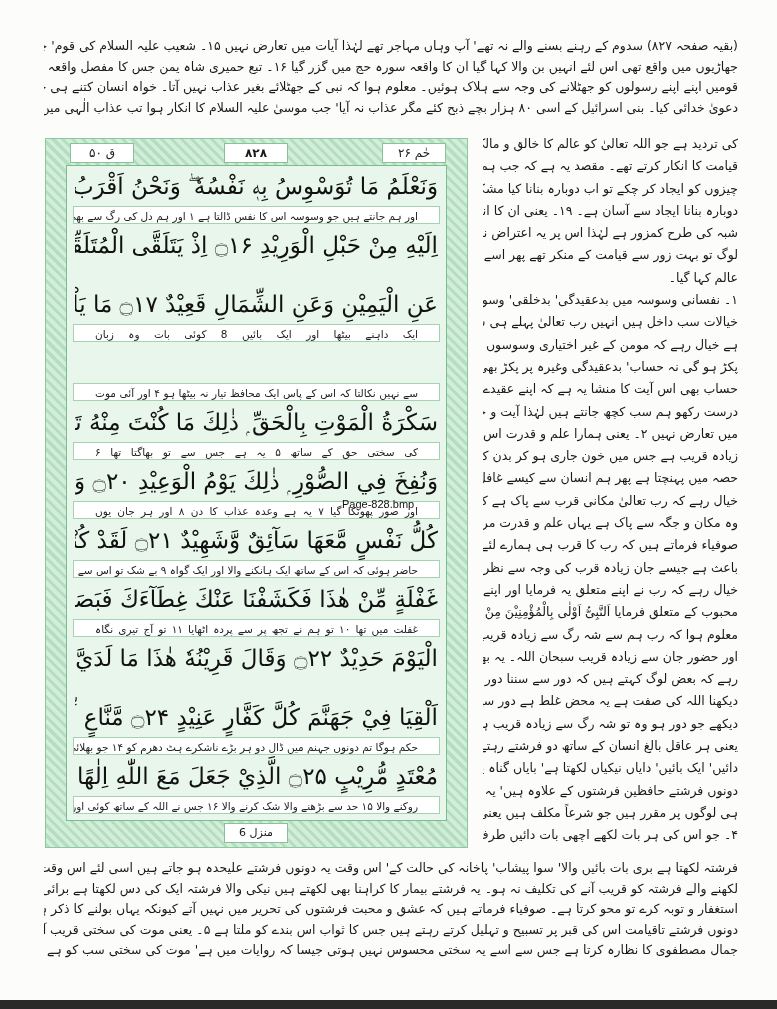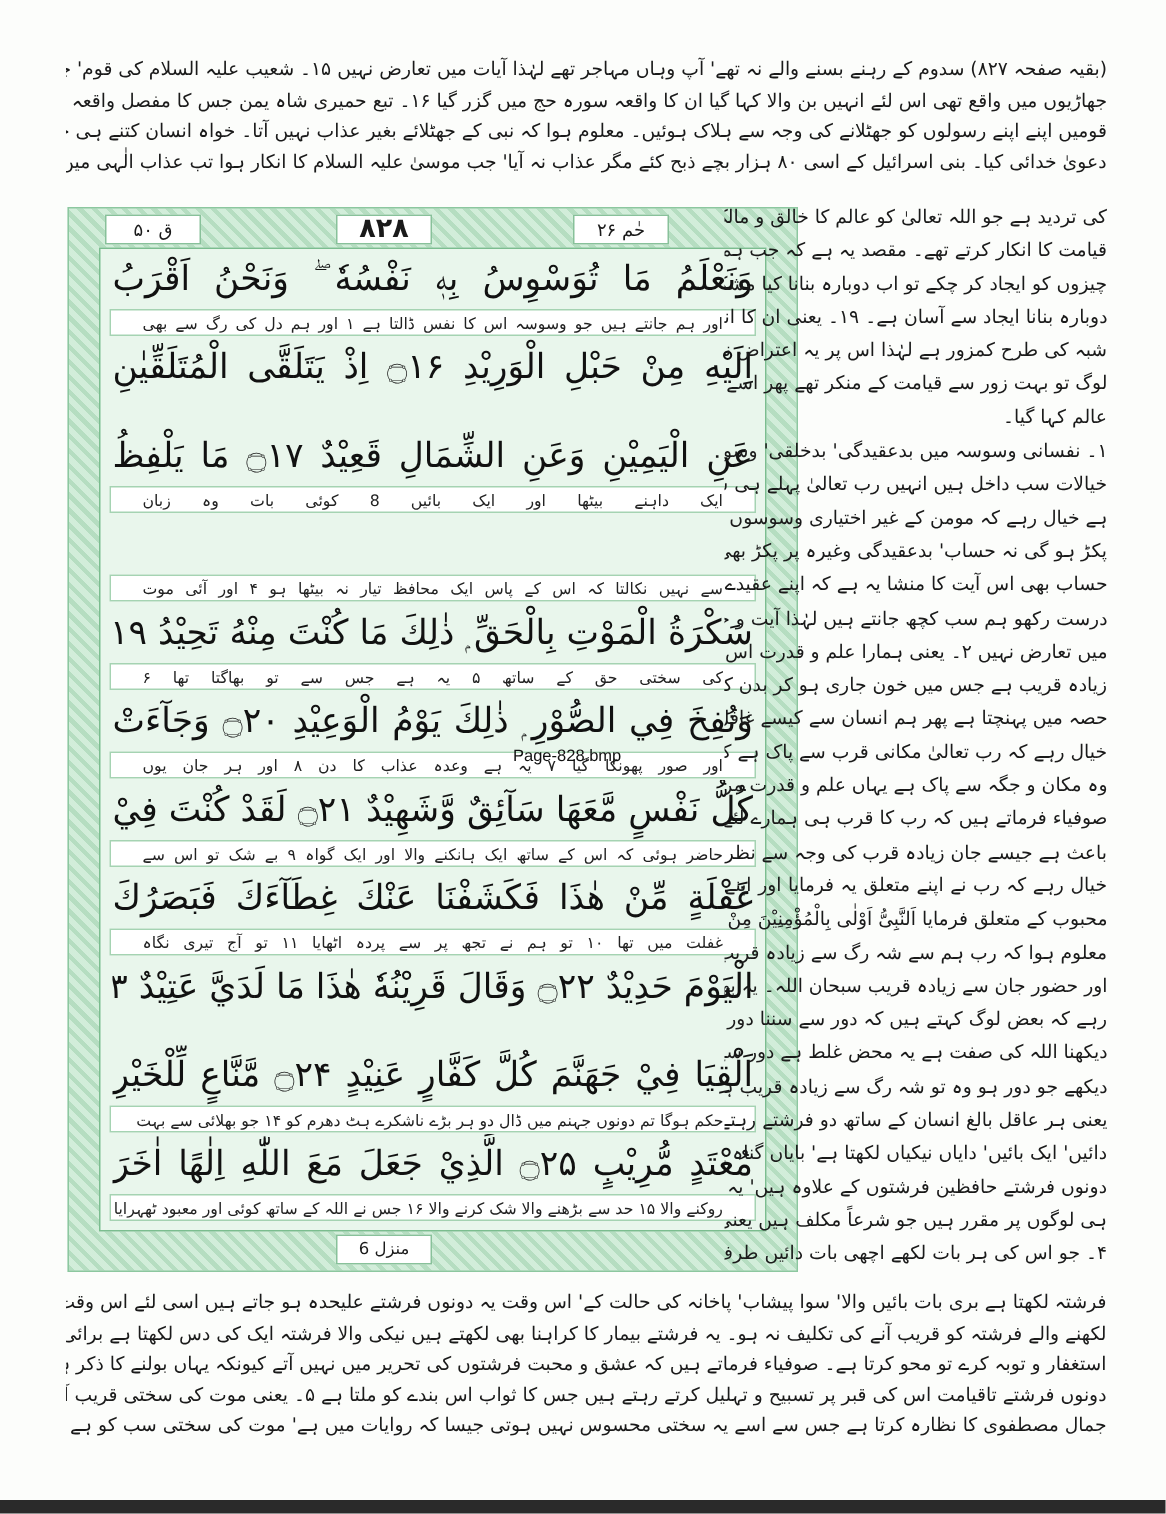--- a/index.html
+++ b/index.html
@@ -17,36 +17,36 @@
   .top-notes .line { display: block; height: 20.5px; white-space: nowrap; overflow: hidden; }
 
   .side-notes { position: absolute; left: 483px; top: 133px; width: 255px; font-size: 12.5px; line-height: 22.3px; }
   .side-notes .line { display: block; height: 22.3px; white-space: nowrap; overflow: hidden; }
 
   .bottom-notes { position: absolute; left: 44px; top: 858px; width: 694px; font-size: 12.5px; line-height: 20.5px; }
   .bottom-notes .line { display: block; height: 20.5px; white-space: nowrap; overflow: hidden; }
 
   
   .panel {
-    position: absolute; left: 45px; top: 138px; width: 487px; height: 710px;
+    position: absolute; left: 45px; top: 138px; width: 423px; height: 710px;
     background:
       repeating-linear-gradient(45deg, rgba(120,190,140,0.35) 0 3px, rgba(200,235,210,0.3) 3px 7px),
       #d6eedd;
     border: 1px solid #8cc79f; box-sizing: border-box;
   }
   .panel-inner {
     position: absolute; left: 20px; top: 26px; right: 20px; bottom: 26px;
     background: #e9f6ec; border: 1px solid #7bbd8f;
   }
   .hdr-box {
     position: absolute; top: 4px; height: 18px; background: #fff; border: 1px solid #88c19a;
     font-size: 12px; line-height: 18px; text-align: center; direction: rtl;
   }
   .hdr-left { left: 24px; width: 62px; }
-  .hdr-mid { left: 178px; width: 62px; font-weight: bold; font-size: 18px; }
+  .hdr-mid { left: 178px; width: 62px; font-weight: bold; font-size: 12px; }
   .hdr-right { left: 336px; width: 62px; }
   .ftr-box {
     position: absolute; bottom: 4px; left: 178px; width: 62px; height: 18px; background: #fff;
     border: 1px solid #88c19a; font-size: 11px; line-height: 18px; text-align: center; direction: rtl;
   }
 
   .verse-line {
     position: absolute; left: 8px; right: 8px; height: 40px;
     font-family: "DejaVu Serif", serif; font-size: 23px; line-height: 40px; color: #111;
     direction: rtl; text-align: justify; text-align-last: justify; white-space: nowrap; overflow: hidden;

